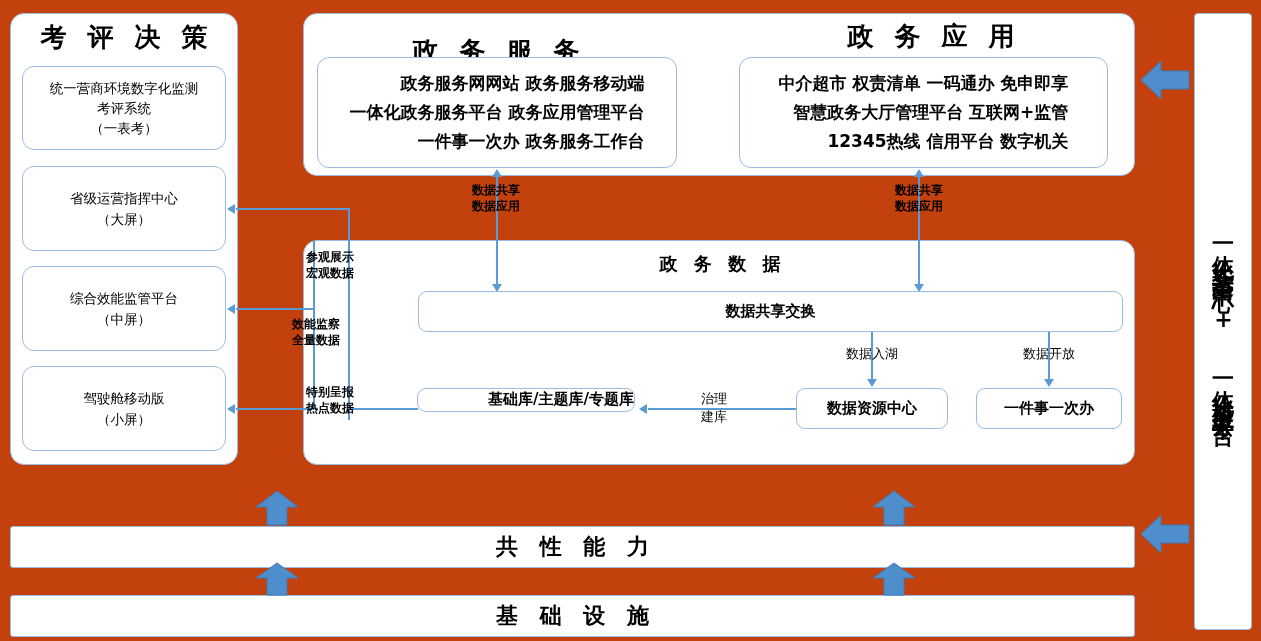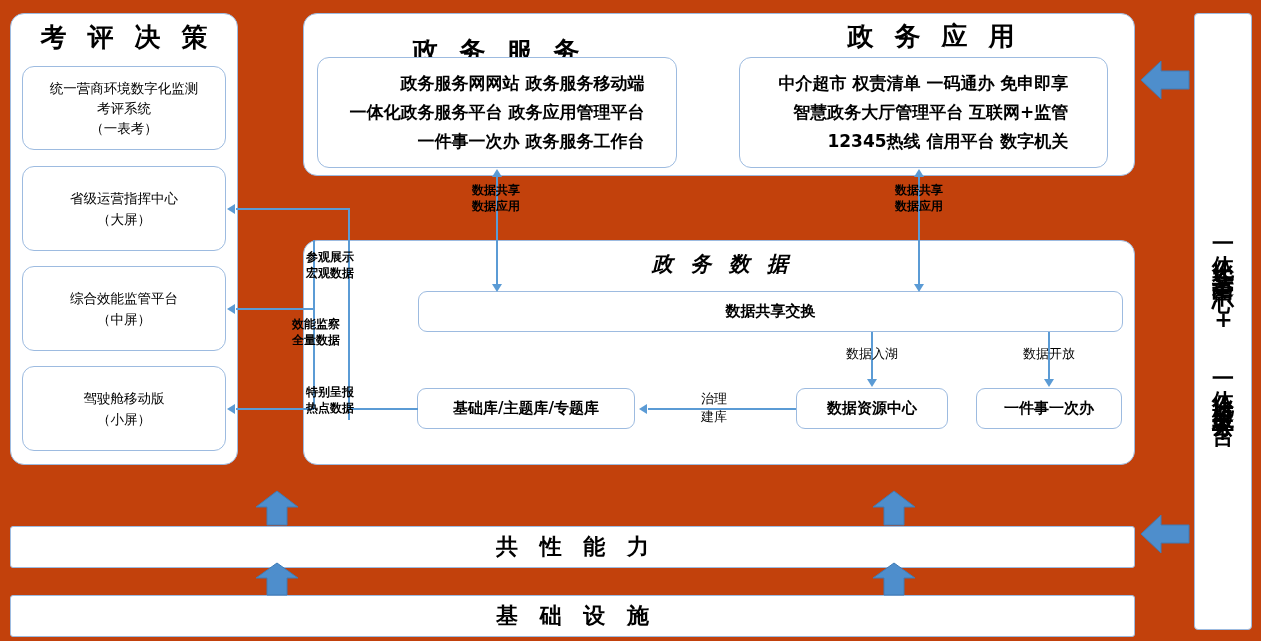--- a/index.html
+++ b/index.html
@@ -36,24 +36,23 @@
 
   .sect-title{
     font-weight:bold;
     font-size:26px;
     letter-spacing:6px;
     text-indent:6px;
     line-height:1.1;
   }
   .panel-title{
     font-weight:bold;
-    font-size:21px;
+    font-size:18px;
     letter-spacing:5px;
     text-indent:5px;
-    font-style:italic;
   }
   .bigbar-title{
     font-weight:bold;
     font-size:22px;
     letter-spacing:7px;
     text-indent:7px;
   }
   .box-lbl{
     font-weight:bold;
     font-size:15px;
@@ -152,21 +151,21 @@
   </div>
 
   <div class="abs panel" style="left:303px;top:240px;width:832px;height:225px;"></div>
 
   <div class="abs ctr panel-title" style="left:560px;top:248px;width:320px;height:32px;">政 务 数 据</div>
 
   <div class="abs panel r8 ctr" style="left:418px;top:291px;width:705px;height:41px;">
     <div class="box-lbl">数据共享交换</div>
   </div>
 
-  <div class="abs panel r8 ctr" style="left:417px;top:388px;width:218px;height:41px;">
+  <div class="abs panel r8 ctr" style="left:417px;top:388px;width:218px;height:24px;justify-content:flex-end;">
     <div class="box-lbl">基础库/主题库/专题库</div>
   </div>
 
   <div class="abs panel r8 ctr" style="left:796px;top:388px;width:152px;height:41px;">
     <div class="box-lbl">数据资源中心</div>
   </div>
 
   <div class="abs panel r8 ctr" style="left:976px;top:388px;width:146px;height:41px;">
     <div class="box-lbl">一件事一次办</div>
   </div>

